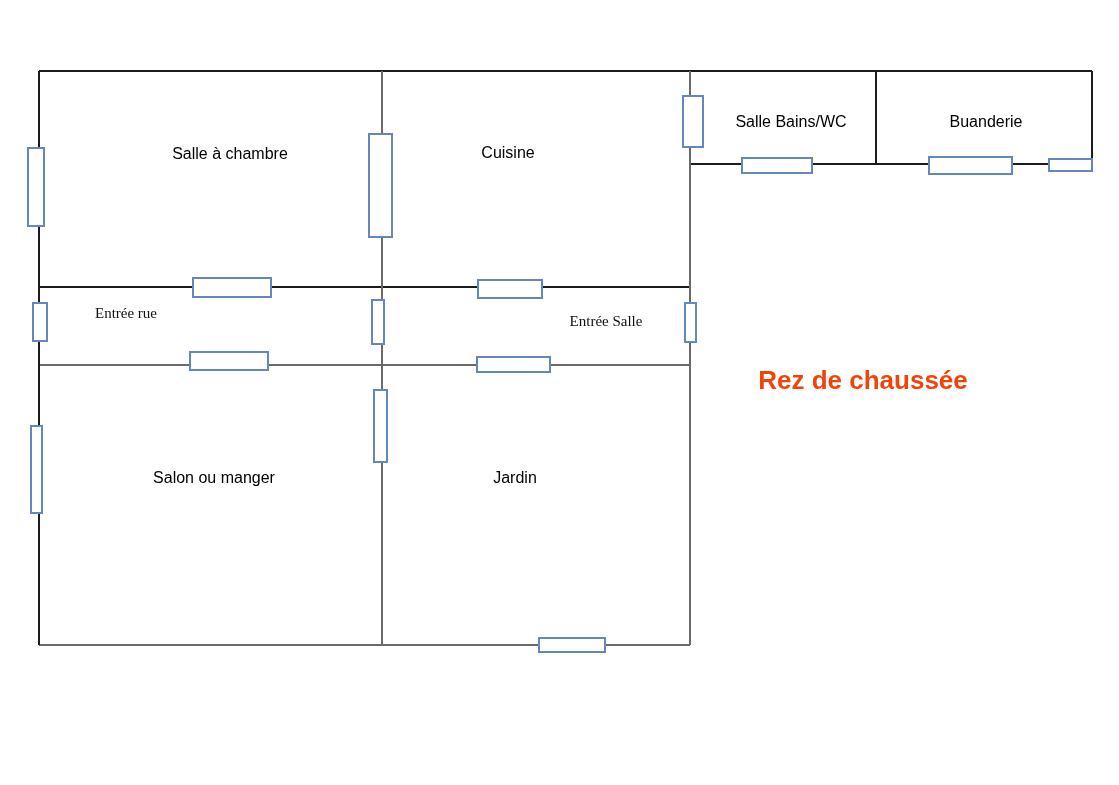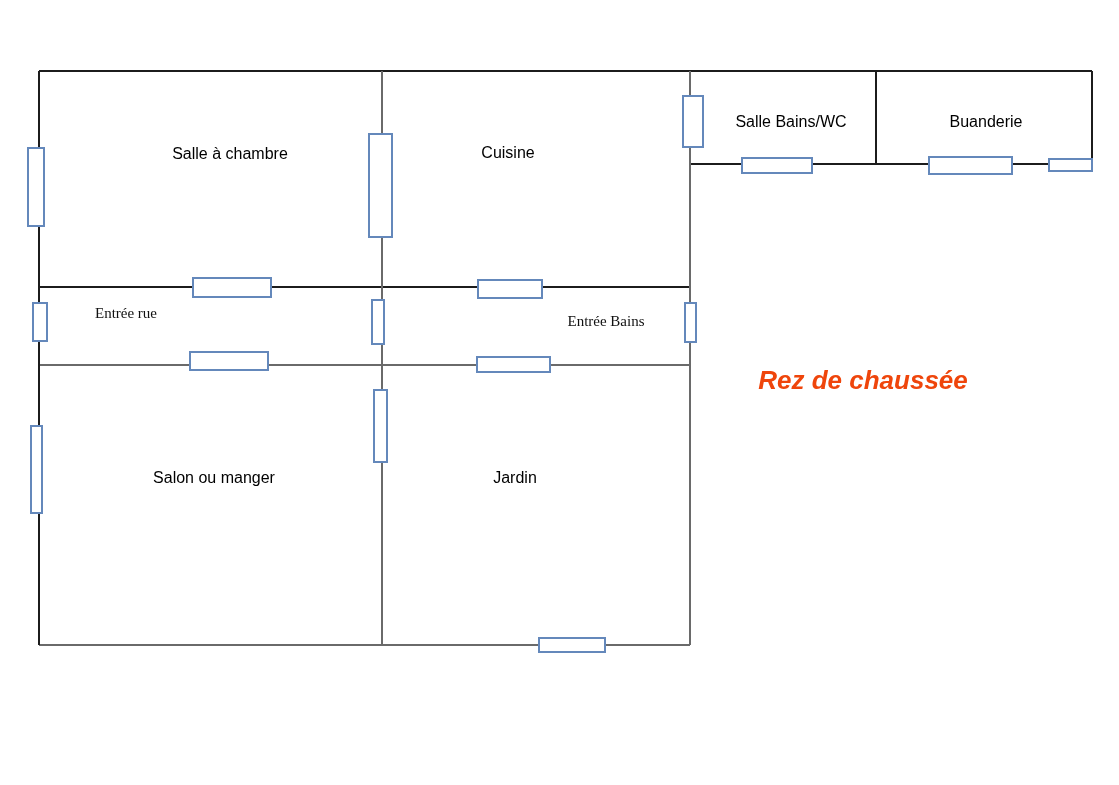--- a/index.html
+++ b/index.html
@@ -43,21 +43,20 @@
     font-family: "Liberation Serif", serif;
     font-weight: normal;
     font-size: 15px;
     color: #111111;
   }
   .lbl-title {
     font-family: "Liberation Sans", sans-serif;
     font-weight: bold;
     font-size: 26px;
     color: #ef450b;
-    font-style: italic;
   }
 </style>
 </head>
 <body>
 
 <div id="canvas">
   <div id="plan-root">
       <div class="wall" style="background: rgb(28, 28, 28); left: 39px; top: 70.3px; width: 1053px; height: 1.4px;"></div>
       <div class="wall" style="background: rgb(28, 28, 28); left: 690px; top: 163.3px; width: 402px; height: 1.4px;"></div>
       <div class="wall" style="background: rgb(28, 28, 28); left: 39px; top: 286.3px; width: 651px; height: 1.4px;"></div>
@@ -82,18 +81,18 @@
       <div class="opening" style="left: 189px; top: 351px; width: 80px; height: 20px; border-color: rgb(100, 136, 187); background: rgb(255, 255, 255);"></div>
       <div class="opening" style="left: 476px; top: 356px; width: 75px; height: 17px; border-color: rgb(100, 136, 187); background: rgb(255, 255, 255);"></div>
       <div class="opening" style="left: 30px; top: 425px; width: 13px; height: 89px; border-color: rgb(100, 136, 187); background: rgb(255, 255, 255);"></div>
       <div class="opening" style="left: 373px; top: 389px; width: 15px; height: 74px; border-color: rgb(100, 136, 187); background: rgb(255, 255, 255);"></div>
       <div class="opening" style="left: 538px; top: 637px; width: 68px; height: 16px; border-color: rgb(100, 136, 187); background: rgb(255, 255, 255);"></div>
       <div class="lbl lbl-room" style="left: 230px; top: 154px;">Salle à chambre</div>
       <div class="lbl lbl-room" style="left: 508px; top: 153px;">Cuisine</div>
       <div class="lbl lbl-room" style="left: 791px; top: 122px;">Salle Bains/WC</div>
       <div class="lbl lbl-room" style="left: 962px; top: 122px; margin-left: 24px;">Buanderie</div>
       <div class="lbl lbl-entry" style="left: 106px; top: 313px; margin-left: 20px;">Entrée rue</div>
-      <div class="lbl lbl-entry" style="left: 606px; top: 321px;">Entrée Bains</div>
+      <div class="lbl lbl-entry" style="left: 606px; top: 321px;">Entrée Salle</div>
       <div class="lbl lbl-room" style="left: 214px; top: 478px;">Salon ou manger</div>
       <div class="lbl lbl-room" style="left: 515px; top: 478px;">Jardin</div>
       <div class="lbl lbl-title" style="left: 863px; top: 380px;">Rez de chaussée</div>
     </div>
 </div>
 
 </body></html>

